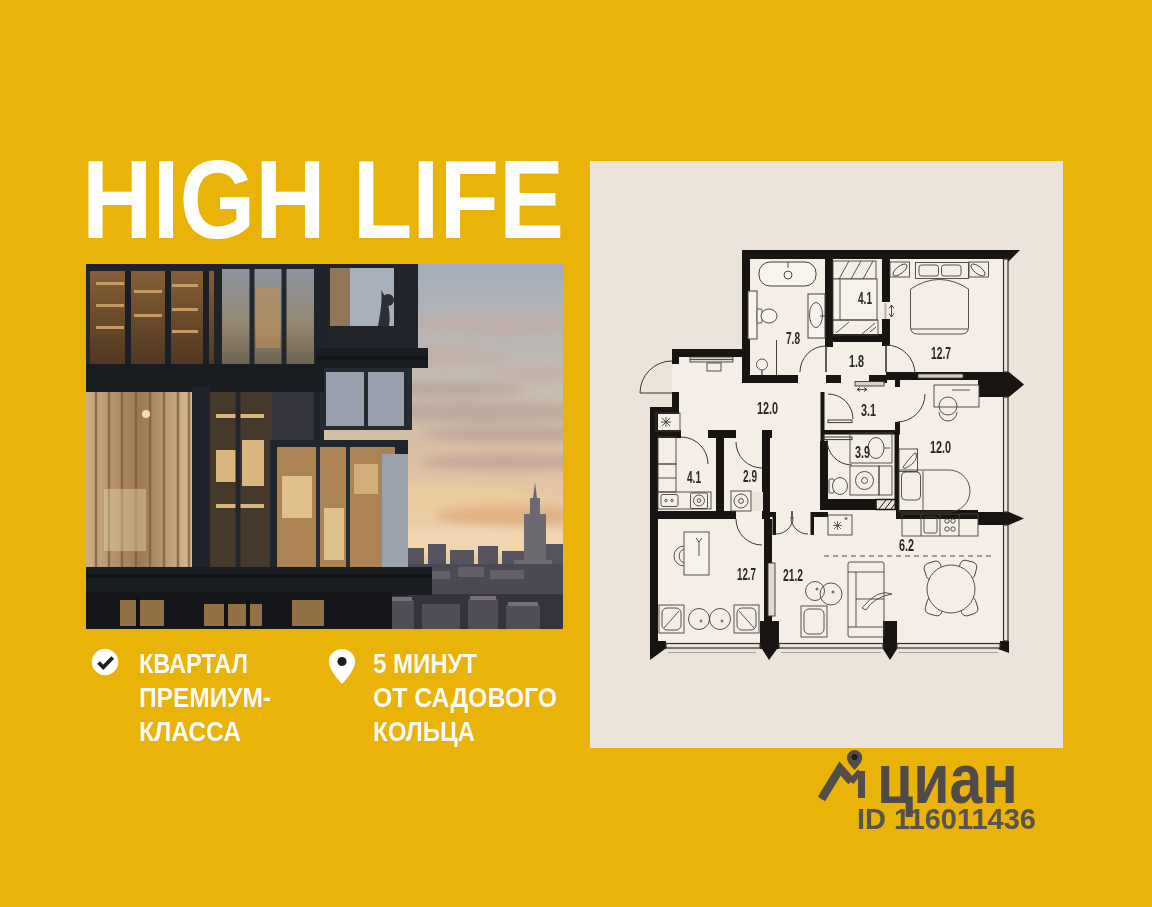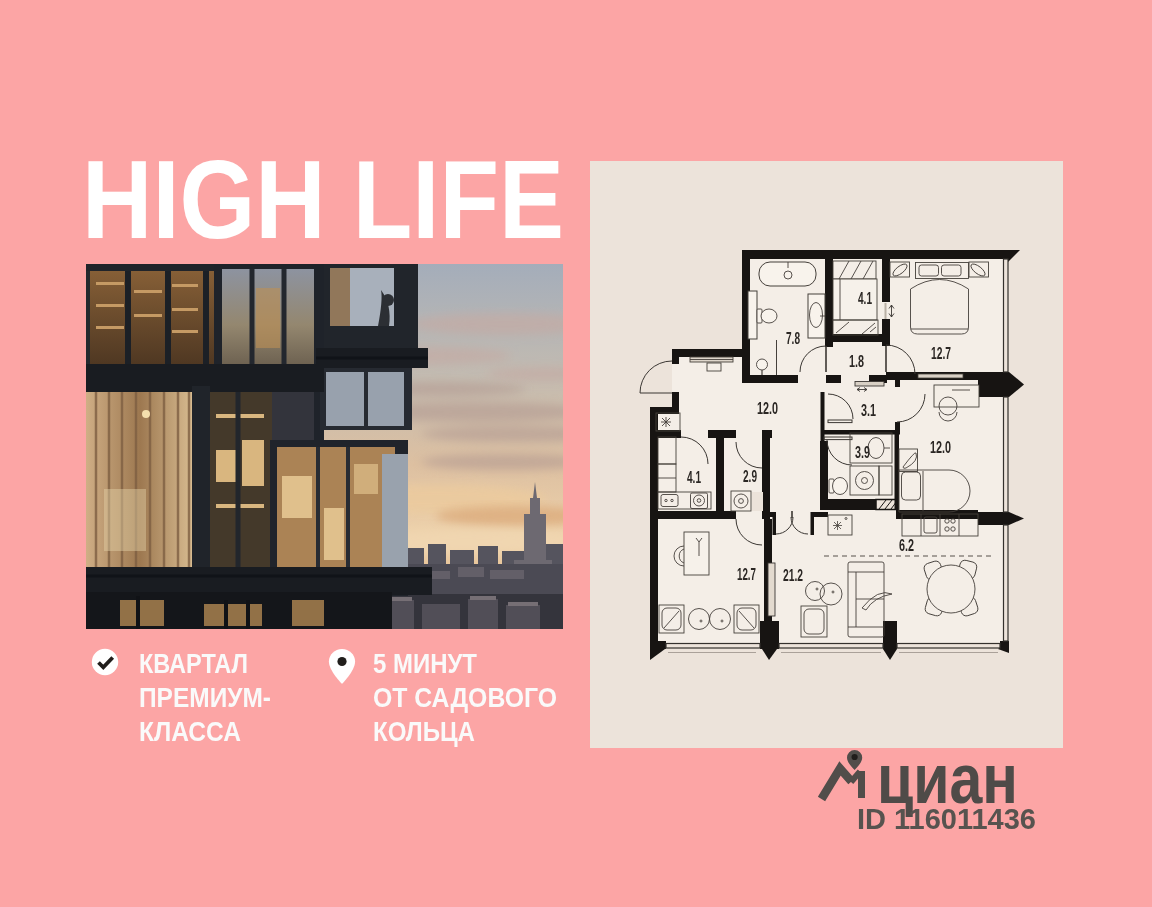--- a/index.html
+++ b/index.html
@@ -1,16 +1,16 @@
 <!DOCTYPE html>
 <html><head>
 <meta charset="utf-8">
 <style>
   html,body{margin:0;padding:0;background:#211e1c;}
-  #page{position:relative;width:1152px;height:907px;background:#fca5a5;overflow:hidden;font-family:"Liberation Sans",sans-serif;}
+  #page{position:relative;width:1152px;height:907px;background:#eab308;overflow:hidden;font-family:"Liberation Sans",sans-serif;}
   .abs{position:absolute;}
   svg text{font-family:"Liberation Sans",sans-serif;}
 </style>
 </head>
 <body>
 <div id="page">
 
 <svg class="abs" style="left:0;top:0" width="600" height="260" viewBox="0 0 600 260">
   <text x="82" y="237.5" font-size="111" font-weight="bold" fill="#ffffff" textLength="482" lengthAdjust="spacingAndGlyphs">HIGH LIFE</text>
 </svg>

